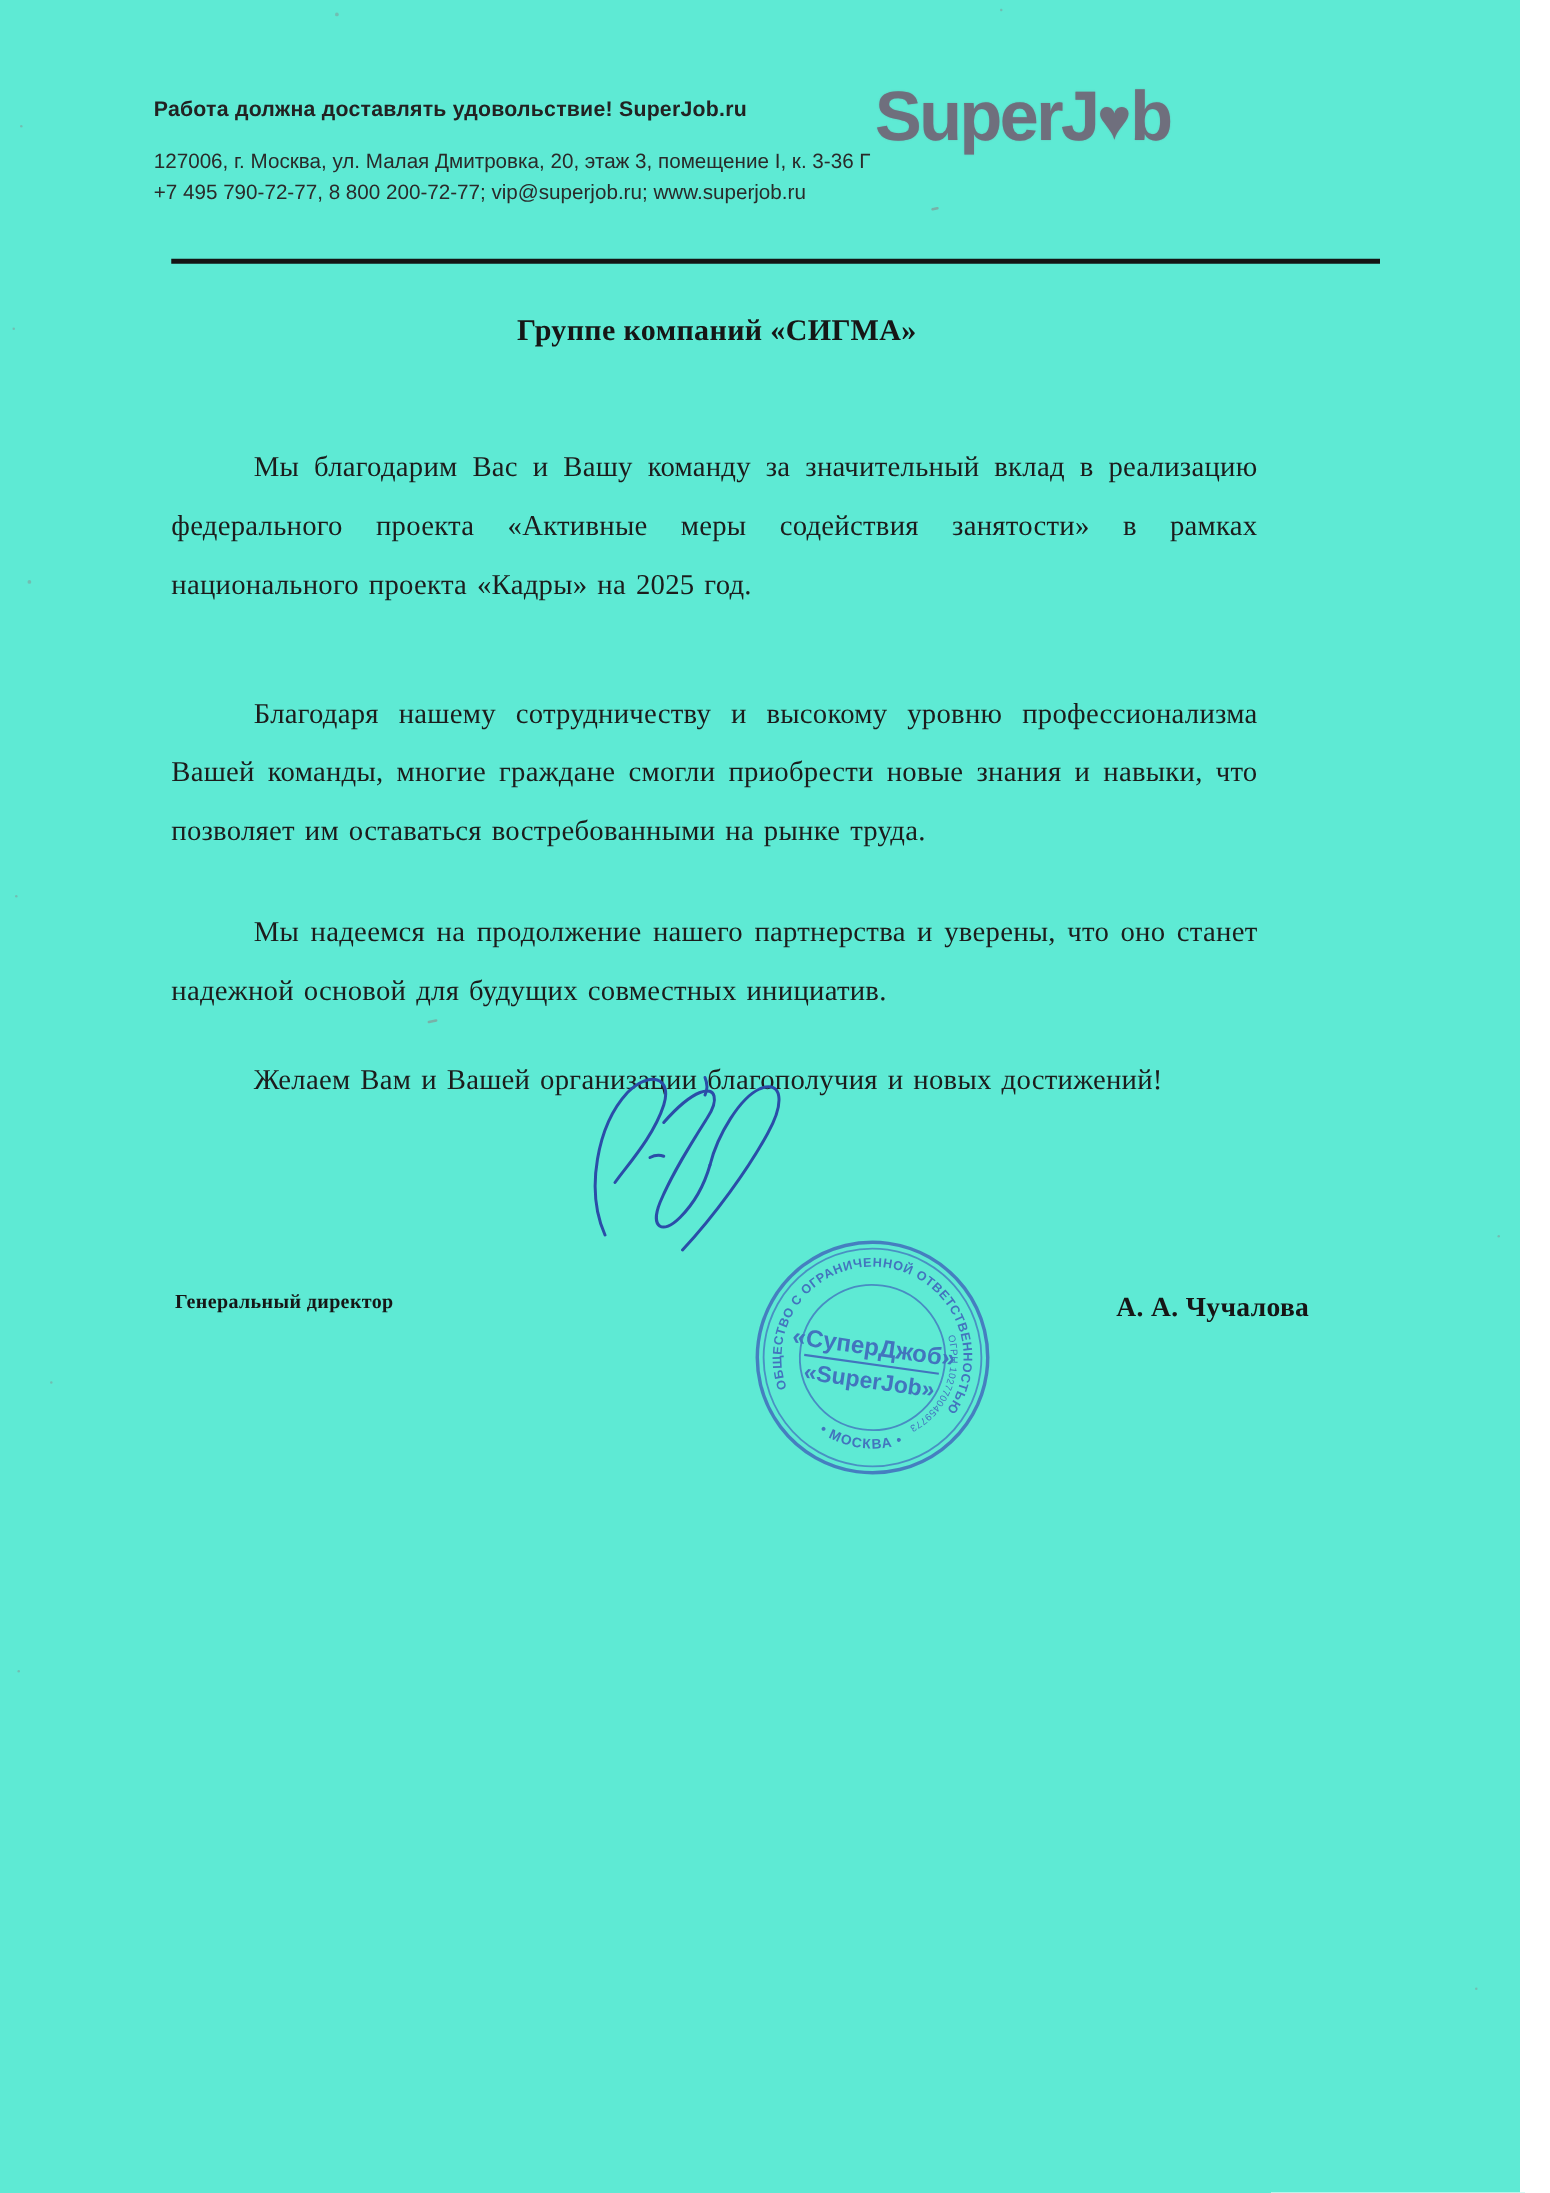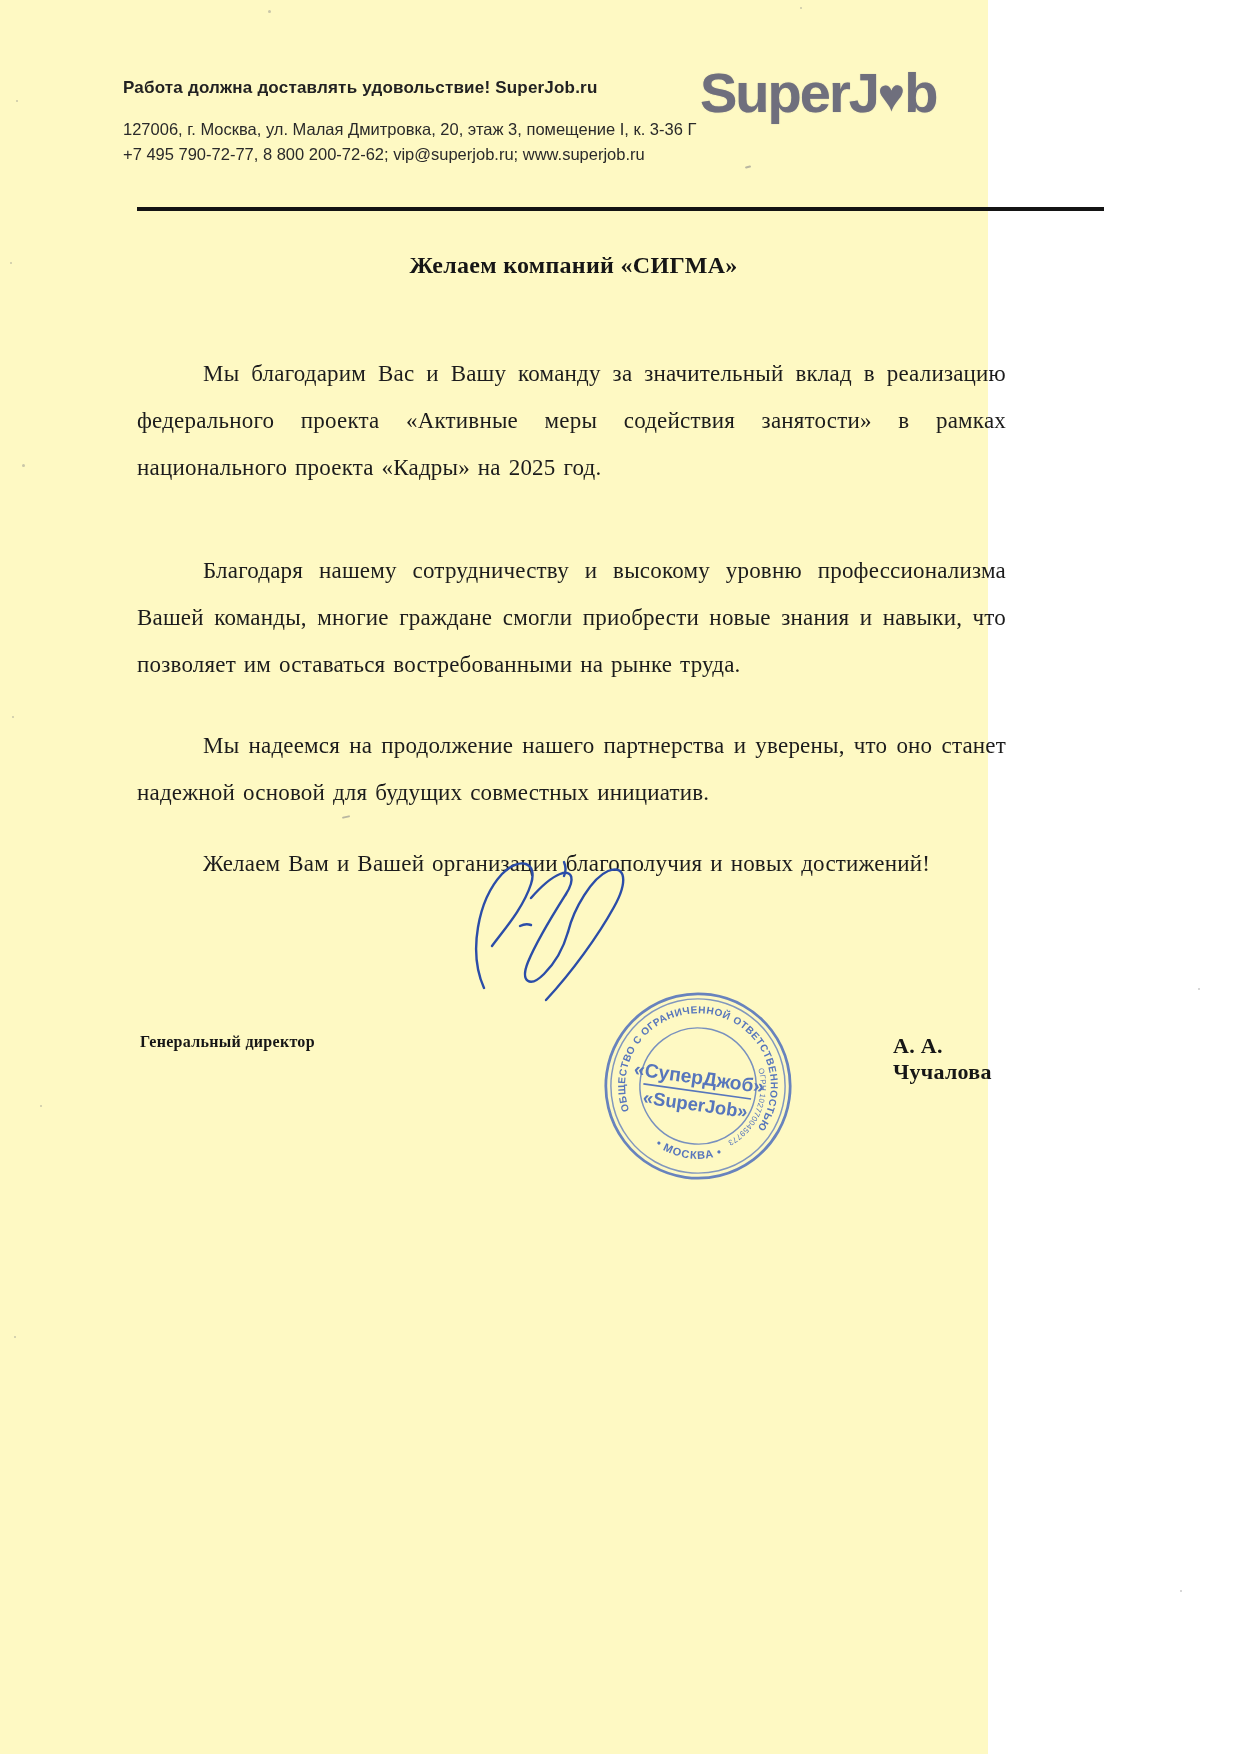--- a/index.html
+++ b/index.html
@@ -1,22 +1,22 @@
 <!DOCTYPE html>
 <html><head>
 <meta charset="utf-8">
 <style>
   * { margin: 0; padding: 0; box-sizing: border-box; }
   html, body { background: #ffffff; }
   body { width: 1240px; height: 1754px; position: relative; overflow: hidden; }
 
   .page {
     position: absolute; inset: 0;
-    width: 988px; height: 1754px;
-    background: #fef9c3;
+    width: 1216px; height: 1754px;
+    background: #5eead4;
     font-family: "Liberation Serif", "DejaVu Serif", serif;
     color: #1d1d1d;
   }
 
   
   .header-slogan {
     position: absolute; left: 123px; top: 78px;
     font-family: "Liberation Sans", "DejaVu Sans", sans-serif;
     font-size: 17px; font-weight: bold; color: #222;
     letter-spacing: 0.2px;
@@ -103,29 +103,29 @@
   .speck.dash { border-radius: 1px; transform: rotate(-12deg); opacity: 0.6; }
 </style>
 </head>
 <body>
 
 <div class="page">
 
   <div class="header-slogan">Работа должна доставлять удовольствие! SuperJob.ru</div>
   <div class="header-address">
     <div>127006, г. Москва, ул. Малая Дмитровка, 20, этаж 3, помещение I, к. 3-36 Г</div>
-    <div>+7 495 790-72-77, 8 800 200-72-62; vip@superjob.ru; www.superjob.ru</div>
+    <div>+7 495 790-72-77, 8 800 200-72-77; vip@superjob.ru; www.superjob.ru</div>
   </div>
 
   <div class="logo"><span>SuperJ</span><span class="heart">♥</span><span>b</span></div>
 
   <div class="divider"></div>
 
   <div class="content">
-    <div class="recipient">Желаем компаний «СИГМА»</div>
+    <div class="recipient">Группе компаний «СИГМА»</div>
     <p class="para para-1">Мы благодарим Вас и Вашу команду за значительный вклад в реализацию федерального проекта «Активные меры содействия занятости» в рамках национального проекта «Кадры» на 2025 год.</p>
     <p class="para para-2">Благодаря нашему сотрудничеству и высокому уровню профессионализма Вашей команды, многие граждане смогли приобрести новые знания и навыки, что позволяет им оставаться востребованными на рынке труда.</p>
     <p class="para para-3">Мы надеемся на продолжение нашего партнерства и уверены, что оно станет надежной основой для будущих совместных инициатив.</p>
     <p class="para para-4">Желаем Вам и Вашей организации благополучия и новых достижений!</p>
   </div>
 
   <div class="sign-title">Генеральный директор</div>
   <div class="sign-name">А. А. Чучалова</div>
 
   <svg class="signature-svg" viewBox="0 0 160 150" fill="none" stroke="#2b4da8" stroke-width="2.4" stroke-linecap="round" stroke-linejoin="round">

